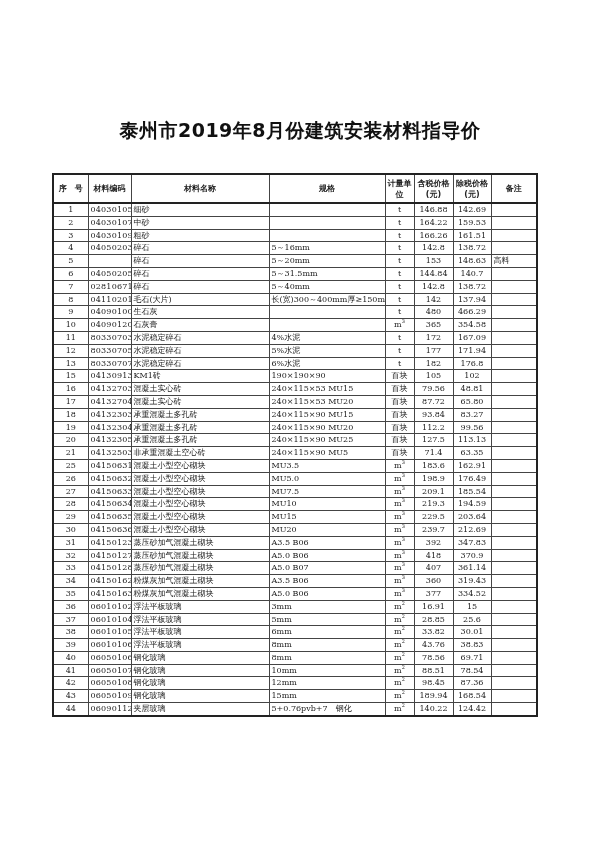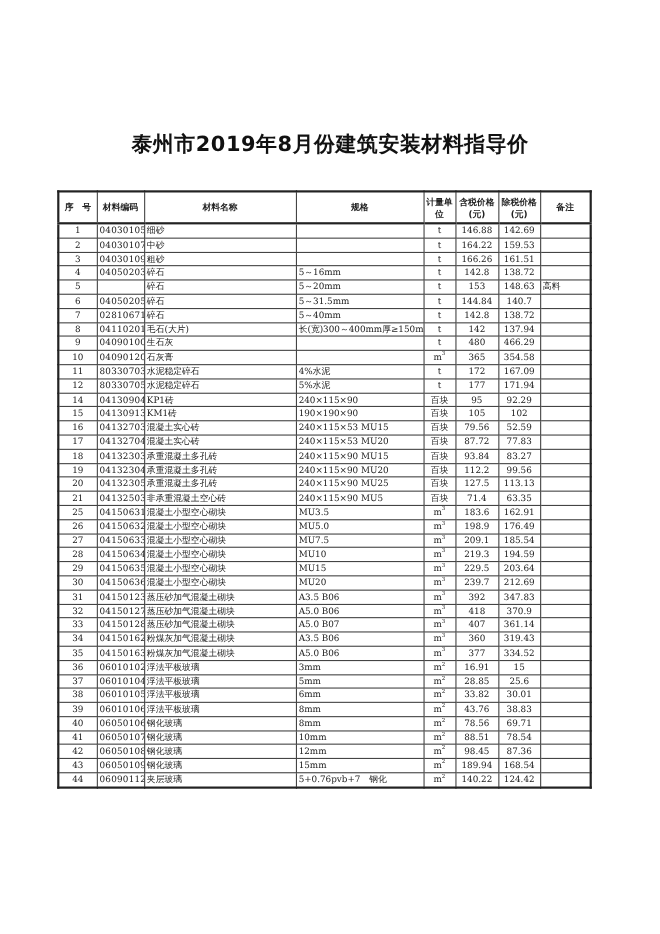--- a/index.html
+++ b/index.html
@@ -163,57 +163,57 @@
         <td class="c">12</td>
         <td class="code">80330705</td>
         <td class="l">水泥稳定碎石</td>
         <td class="l">5%水泥</td>
         <td class="c">t</td>
         <td class="c">177</td>
         <td class="c">171.94</td>
         <td class="l"></td>
       </tr>
       <tr>
-        <td class="c">14</td>
-        <td class="code">04130904</td>
-        <td class="l">KP1砖</td>
-        <td class="l">240×115×90</td>
-        <td class="c">百块</td>
-        <td class="c">95</td>
-        <td class="c">92.29</td>
+        <td class="c">13</td>
+        <td class="code">80330707</td>
+        <td class="l">水泥稳定碎石</td>
+        <td class="l">6%水泥</td>
+        <td class="c">t</td>
+        <td class="c">182</td>
+        <td class="c">176.8</td>
         <td class="l"></td>
       </tr>
       <tr>
         <td class="c">15</td>
         <td class="code">04130913</td>
         <td class="l">KM1砖</td>
         <td class="l">190×190×90</td>
         <td class="c">百块</td>
         <td class="c">105</td>
         <td class="c">102</td>
         <td class="l"></td>
       </tr>
       <tr>
         <td class="c">16</td>
         <td class="code">04132703</td>
         <td class="l">混凝土实心砖</td>
         <td class="l">240×115×53 MU15</td>
         <td class="c">百块</td>
         <td class="c">79.56</td>
-        <td class="c">52.59</td>
+        <td class="c">48.81</td>
         <td class="l"></td>
       </tr>
       <tr>
         <td class="c">17</td>
         <td class="code">04132704</td>
         <td class="l">混凝土实心砖</td>
         <td class="l">240×115×53 MU20</td>
         <td class="c">百块</td>
         <td class="c">87.72</td>
-        <td class="c">77.83</td>
+        <td class="c">65.80</td>
         <td class="l"></td>
       </tr>
       <tr>
         <td class="c">18</td>
         <td class="code">04132303</td>
         <td class="l">承重混凝土多孔砖</td>
         <td class="l">240×115×90 MU15</td>
         <td class="c">百块</td>
         <td class="c">93.84</td>
         <td class="c">83.27</td>

